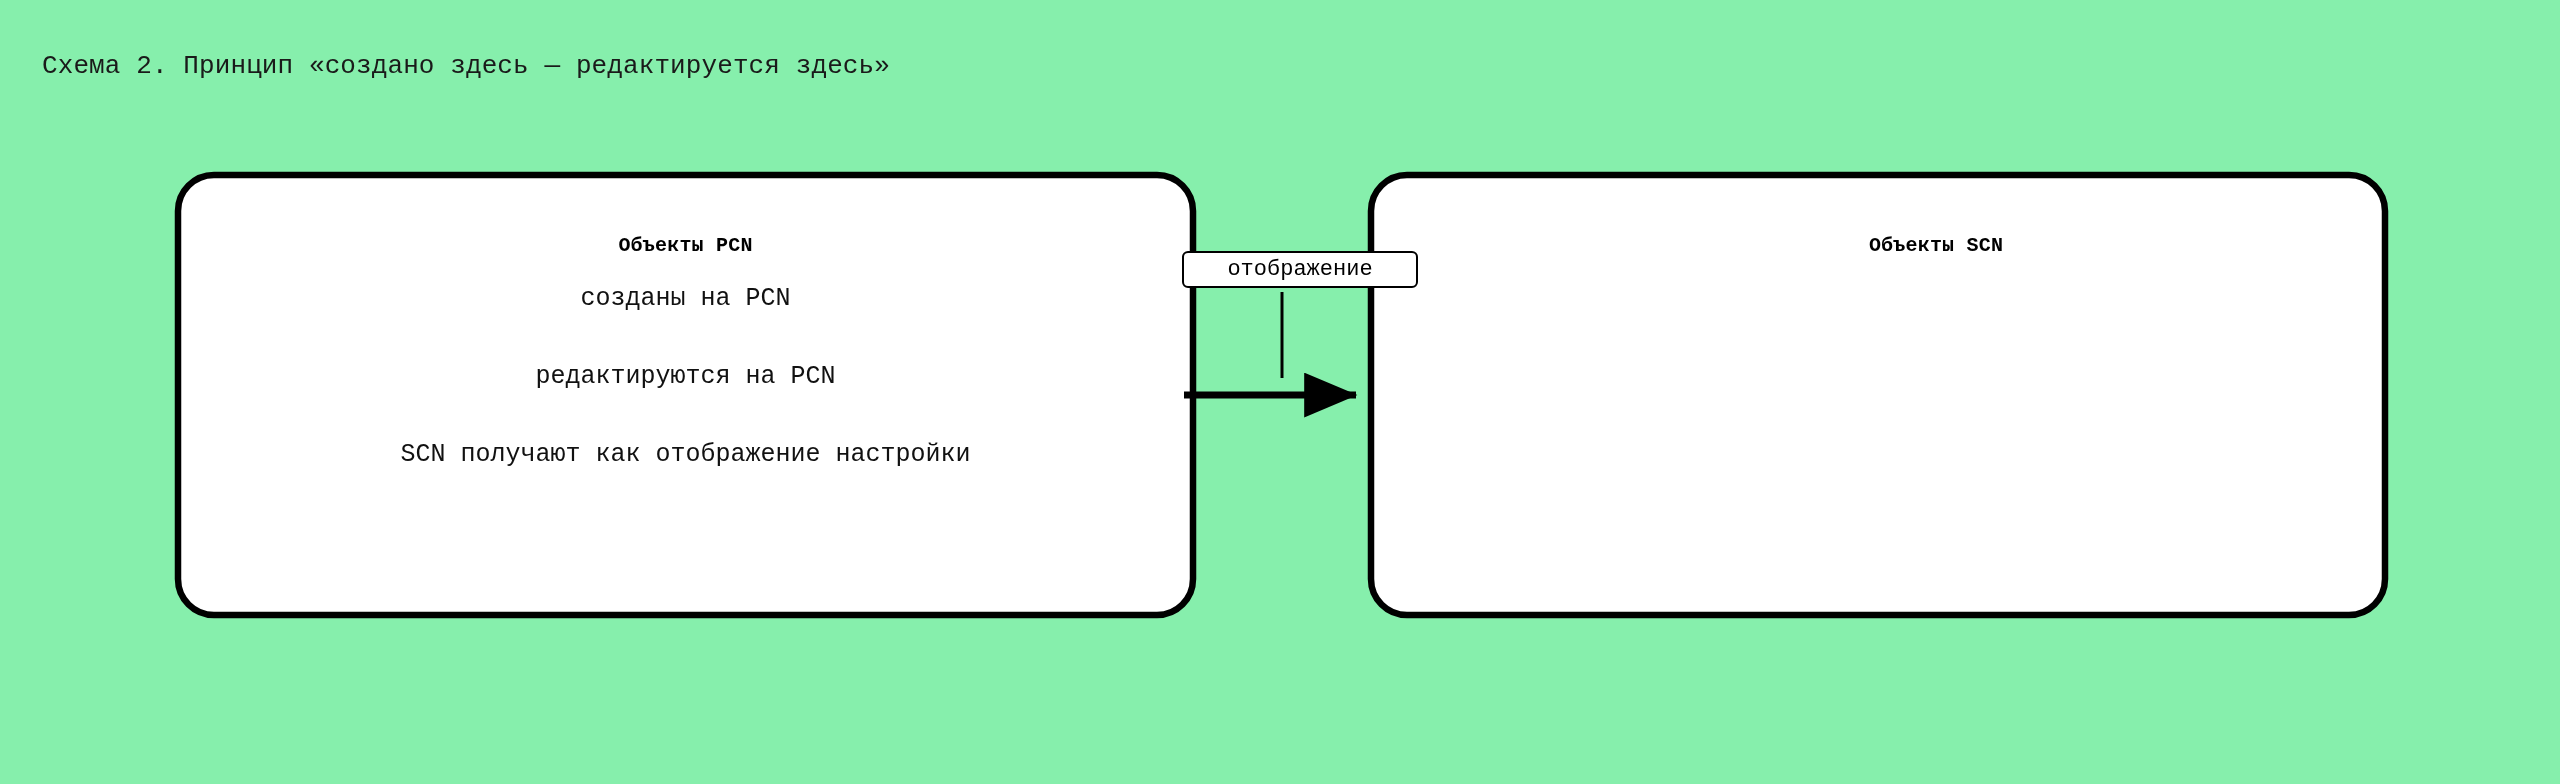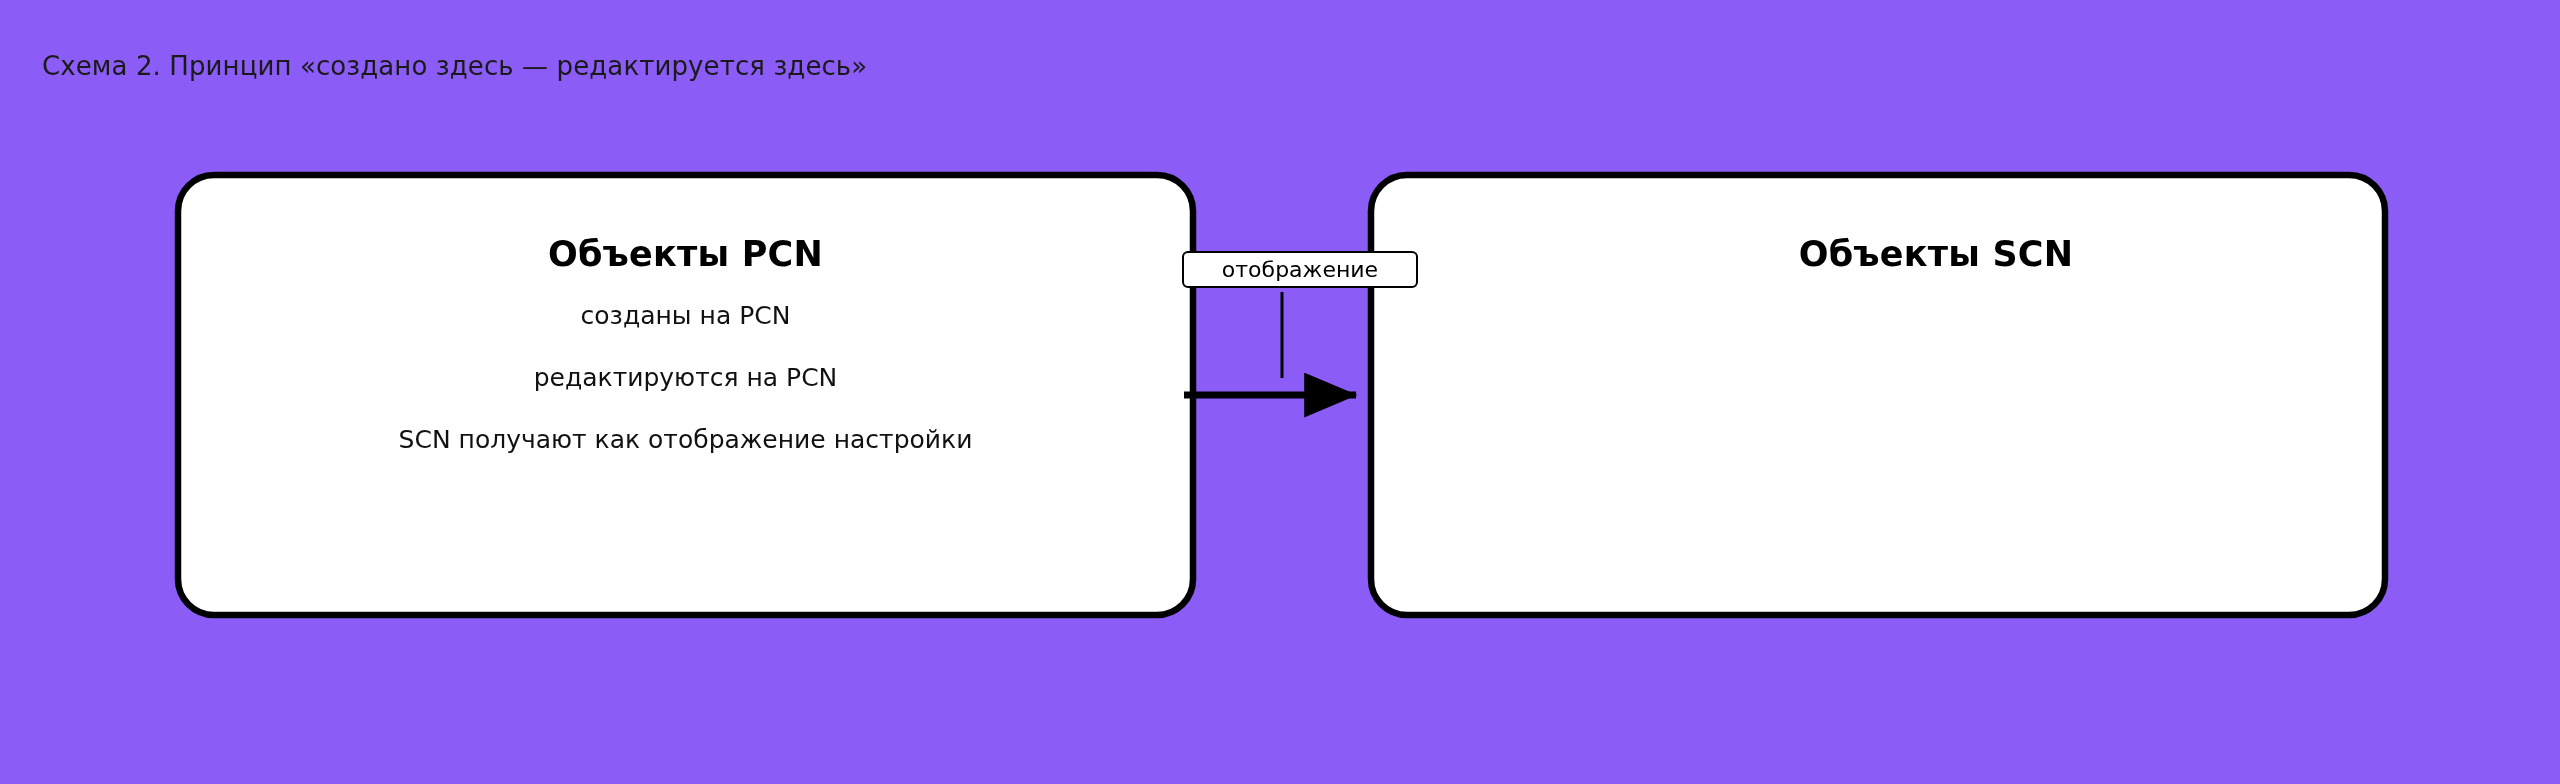--- a/index.html
+++ b/index.html
@@ -8,22 +8,23 @@
     background: #ffffff;
   }
   body {
     font-family: "DejaVu Sans", "Liberation Sans", sans-serif;
     -webkit-font-smoothing: antialiased;
   }
   #canvas {
     position: relative;
     width: 2560px;
     height: 784px;
-    background: #8b5cf6;
+    background: #86efac;
     overflow: hidden;
+    font-family: Liberation Mono, monospace;
   }
 
   
   #caption {
     position: absolute;
     left: 42px;
     top: 50px;
     font-size: 26px;
     line-height: 32px;
     color: #1a1a1a;
@@ -47,38 +48,38 @@
     display: flex;
     flex-direction: column;
     align-items: center;
     justify-content: flex-start;
     text-align: center;
   }
   #node-pcn { left: 175px; top: 172px; width: 1021px; height: 446px; }
   #node-scn { left: 1368px; top: 172px; width: 1136px; height: 446px; }
 
   .node-title {
-    font-size: 35px;
+    font-size: 20px;
     font-weight: bold;
     color: #000000;
     margin-top: 62px;
     letter-spacing: 0.2px;
     white-space: nowrap;
   }
   .node-lines {
     margin-top: 28px;
     display: flex;
     flex-direction: column;
     gap: 16px;
   }
   .node-line {
     font-size: 25px;
     line-height: 28px;
     color: #111111;
-    margin-top: 18px;
+    margin-top: 34px;
     white-space: nowrap;
   }
   .node-line:first-child { margin-top: 0; }
 
   
   #edge-label {
     position: absolute;
     left: 1182px;
     top: 251px;
     width: 236px;

